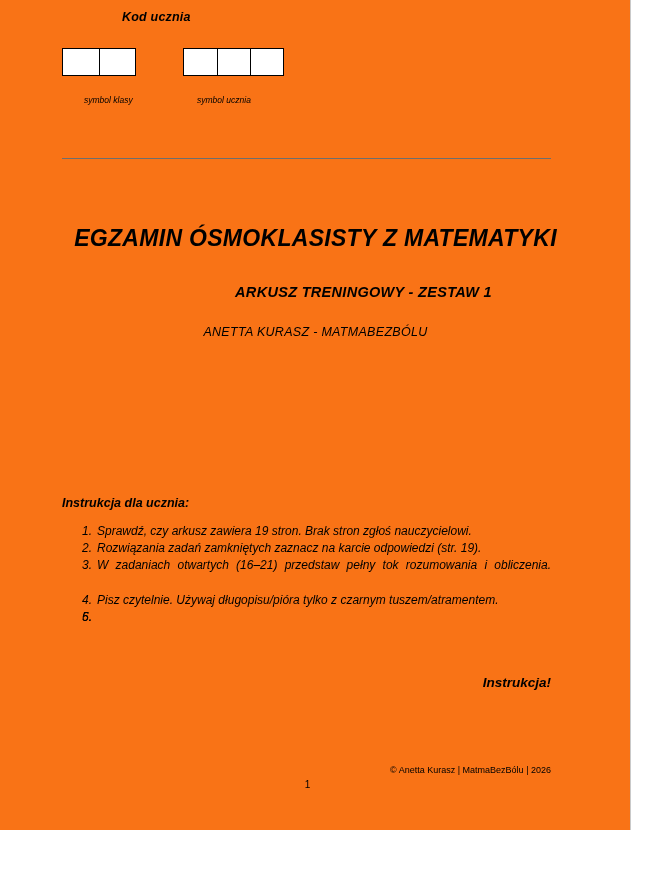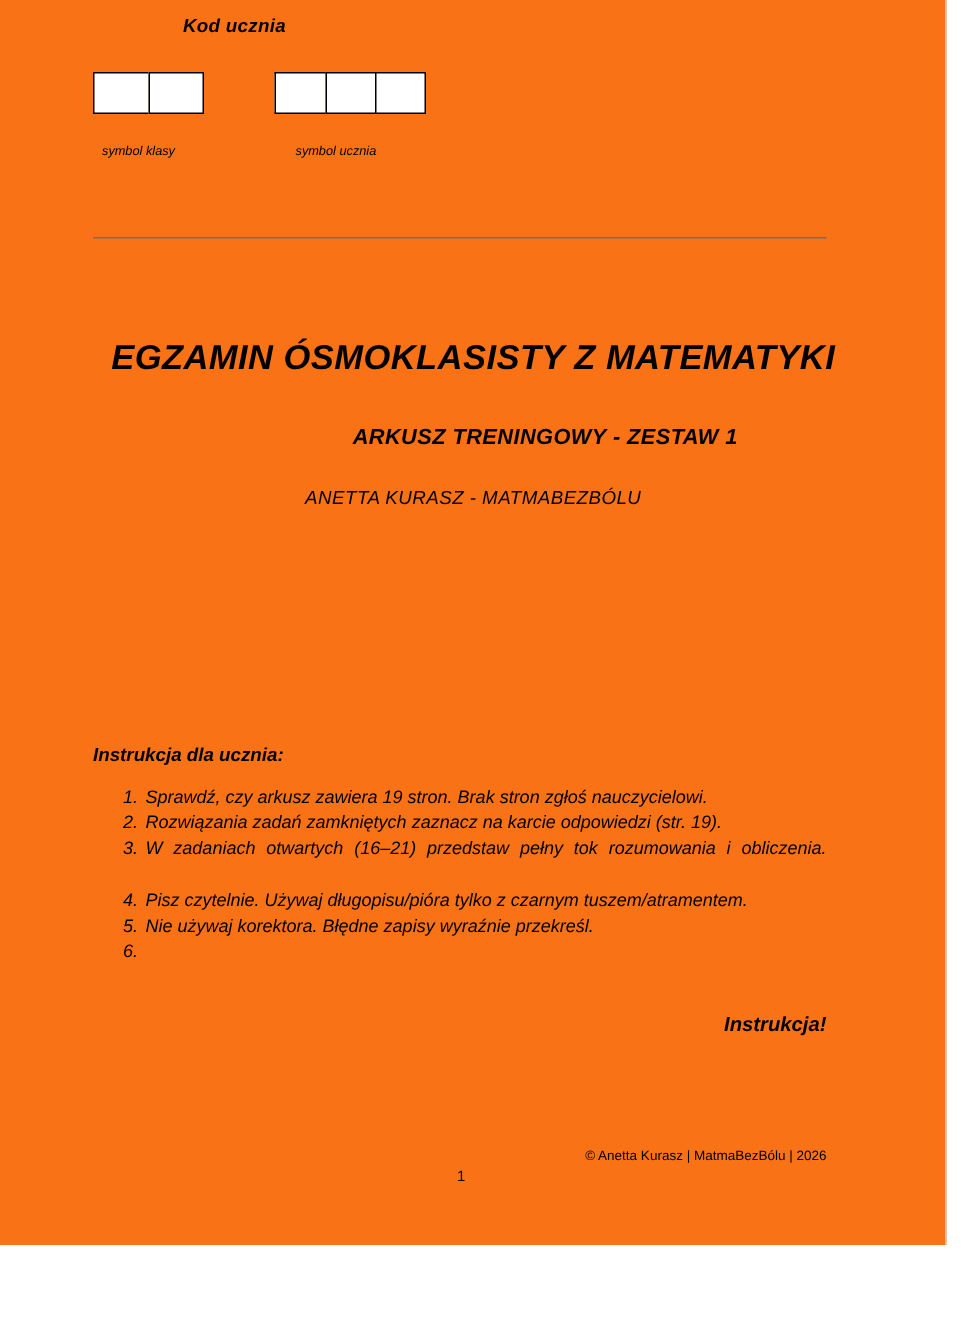--- a/index.html
+++ b/index.html
@@ -68,21 +68,21 @@
   }
   #student-code-boxes .code-cell { width: 33.5px; }
 
   .code-caption {
     position: absolute;
     top: 95px;
     font-size: 8.5px;
     font-style: italic;
     white-space: nowrap;
   }
-  #class-code-caption { left: 68px; text-align: center; }
+  #class-code-caption { left: 84px; text-align: center; }
   #student-code-caption { left: 197px; }
 
   #header-rule {
     position: absolute;
     left: 62px;
     top: 158px;
     width: 489px;
     height: 0;
     border-top: 1px solid #6e6e6e;
   }
@@ -247,21 +247,20 @@
       <li class="justify">
         <span class="num">3.</span>
         <span class="body">W zadaniach otwartych (16–21) przedstaw pełny tok rozumowania i obliczenia.</span>
       </li>
       <li>
         <span class="num">4.</span>
         <span class="body">Pisz czytelnie. Używaj długopisu/pióra tylko z czarnym tuszem/atramentem.</span>
       </li>
       <li>
         <span class="num">5.</span>
-        <span class="body">Nie używaj korektora. Błędne zapisy wyraźnie przekreśl.</span>
       </li>
       <li>
         <span class="num">6.</span>
       </li>
     </ol>
   </div>
 
   <div id="closing-wish">Instrukcja!</div>
 
   <div id="copyright">© Anetta Kurasz | MatmaBezBólu | 2026</div>

